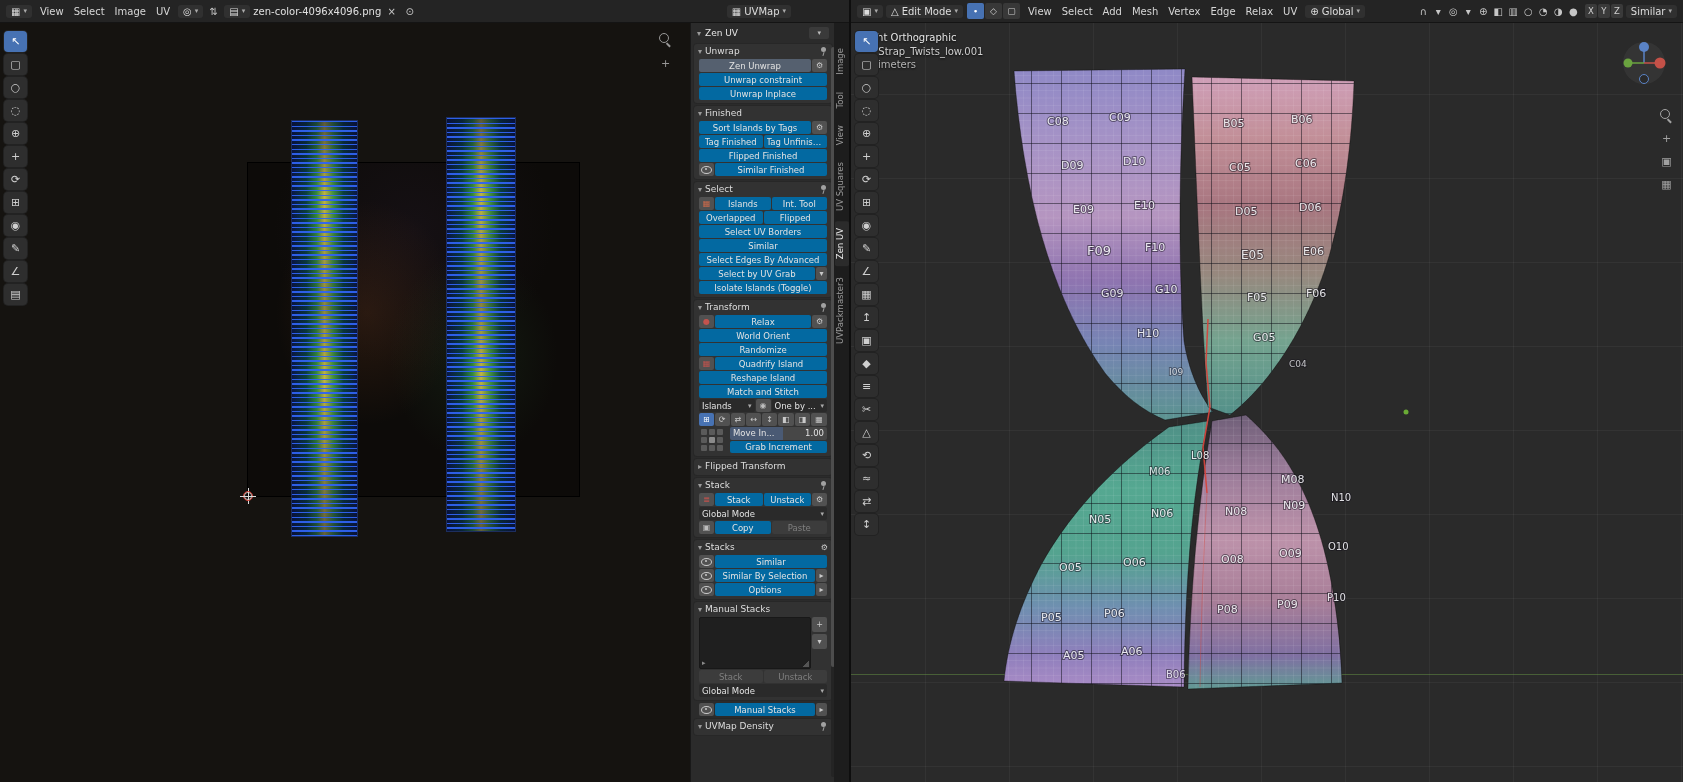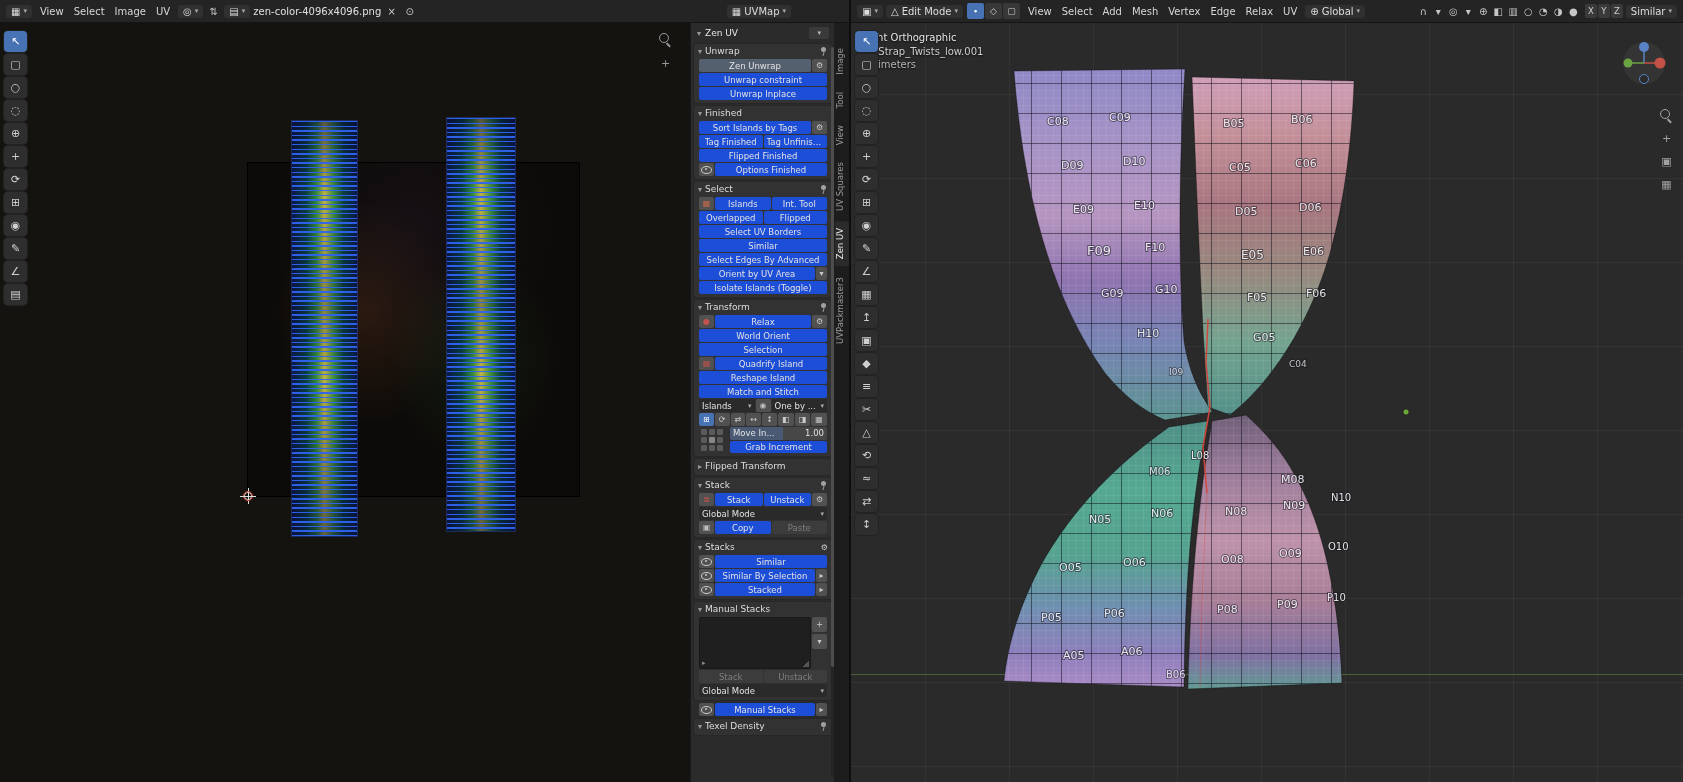--- a/index.html
+++ b/index.html
@@ -48,21 +48,21 @@
   
   #zen-panel{position:absolute;left:690px;top:23px;width:144px;height:759px;background:#2b2b2b;border-left:1px solid #191919;overflow:hidden;font-size:9px;}
   .zen-title{display:flex;align-items:center;gap:4px;padding:4px 6px 2px 6px;color:#e6e6e6;}
   .zen-title .zdd{margin-left:auto;background:#3a3a3a;border-radius:2px;padding:0 8px;height:12px;display:flex;align-items:center;font-size:7px;color:#bbb;}
   .zcaret{color:#9a9a9a;font-size:8px;}
   .zsec{background:#323232;border-radius:3px;margin:3px 3px;padding-bottom:2px;box-shadow:0 0 0 1px #272727;}
   .zsec.loose{background:transparent;box-shadow:none;padding-bottom:0;}
   .zhead{display:flex;align-items:center;gap:3px;height:14px;padding:0 4px;color:#dedede;}
   .ztitle{font-size:9px;}
   .zrow{display:flex;gap:1px;margin:1px 5px;}
-  .zbtn{flex:1;min-width:0;height:13px;background:#1d4ed8;border-radius:2px;display:flex;align-items:center;justify-content:center;gap:2px;padding:0 3px;color:#e2e2e2;}
+  .zbtn{flex:1;min-width:0;height:13px;background:#0369a1;border-radius:2px;display:flex;align-items:center;justify-content:center;gap:2px;padding:0 3px;color:#e2e2e2;}
   .zlabel{overflow:hidden;text-overflow:ellipsis;white-space:nowrap;font-size:8.5px;}
   .zbtn.dis{background:#3c3c3c;}
   .zbtn.dis .zlabel{color:#7f7f7f;}
   .zbtn.dropdown{background:#2a2a2a;justify-content:space-between;}
   .zbtn.semi{background:#55606f;}
   .zbtn.slider{justify-content:space-between;background:linear-gradient(90deg,#4a5a74 0 55%,#474747 55%);}
   .zsm{flex:0 0 15px;width:15px;height:13px;background:#515151;border-radius:2px;display:flex;align-items:center;justify-content:center;font-size:8px;color:#c9c9c9;}
   .zsm.narrow{flex-basis:11px;width:11px;}
   .zsm.grow{flex:1 1 auto;width:auto;}
   .iconrow .zsm.active{background:#4772b3;color:#fff;}
@@ -241,21 +241,21 @@
             <div class="zrow">
               <span class="zbtn">
                 <span class="zlabel">Flipped Finished</span>
               </span>
             </div>
             <div class="zrow">
               <span class="zsm">
                 <span class="eye"></span>
               </span>
               <span class="zbtn">
-                <span class="zlabel">Options Finished</span>
+                <span class="zlabel">Similar Finished</span>
               </span>
             </div>
           </div>
           <div class="zsec">
             <div class="zhead">
               <span class="zcaret">▾</span>
               <span class="ztitle">Select</span>
               <span class="spacer"></span>
               <span class="pin"></span>
             </div>
@@ -286,21 +286,21 @@
                 <span class="zlabel">Similar</span>
               </span>
             </div>
             <div class="zrow">
               <span class="zbtn">
                 <span class="zlabel">Select Edges By Advanced</span>
               </span>
             </div>
             <div class="zrow">
               <span class="zbtn">
-                <span class="zlabel">Orient by UV Area</span>
+                <span class="zlabel">Select by UV Grab</span>
               </span>
               <span class="zsm narrow">▾</span>
             </div>
             <div class="zrow">
               <span class="zbtn">
                 <span class="zlabel">Isolate Islands (Toggle)</span>
               </span>
             </div>
           </div>
           <div class="zsec">
@@ -317,21 +317,21 @@
               </span>
               <span class="zsm">⚙</span>
             </div>
             <div class="zrow">
               <span class="zbtn">
                 <span class="zlabel">World Orient</span>
               </span>
             </div>
             <div class="zrow">
               <span class="zbtn">
-                <span class="zlabel">Selection</span>
+                <span class="zlabel">Randomize</span>
               </span>
             </div>
             <div class="zrow">
               <span class="zsm" style="color: rgb(196, 83, 77);">▦</span>
               <span class="zbtn">
                 <span class="zlabel">Quadrify Island</span>
               </span>
             </div>
             <div class="zrow">
               <span class="zbtn">
@@ -449,21 +449,21 @@
               <span class="zbtn">
                 <span class="zlabel">Similar By Selection</span>
               </span>
               <span class="zsm narrow">▸</span>
             </div>
             <div class="zrow">
               <span class="zsm">
                 <span class="eye"></span>
               </span>
               <span class="zbtn">
-                <span class="zlabel">Stacked</span>
+                <span class="zlabel">Options</span>
               </span>
               <span class="zsm narrow">▸</span>
             </div>
           </div>
           <div class="zsec">
             <div class="zhead">
               <span class="zcaret">▾</span>
               <span class="ztitle">Manual Stacks</span>
               <span class="spacer"></span>
             </div>
@@ -498,21 +498,21 @@
               </span>
               <span class="zbtn">
                 <span class="zlabel">Manual Stacks</span>
               </span>
               <span class="zsm narrow">▸</span>
             </div>
           </div>
           <div class="zsec">
             <div class="zhead">
               <span class="zcaret">▾</span>
-              <span class="ztitle">Texel Density</span>
+              <span class="ztitle">UVMap Density</span>
               <span class="spacer"></span>
               <span class="pin"></span>
             </div>
           </div>
         </div>
       <div id="zen-scroll">
           <i></i>
         </div>
     </aside>
 

